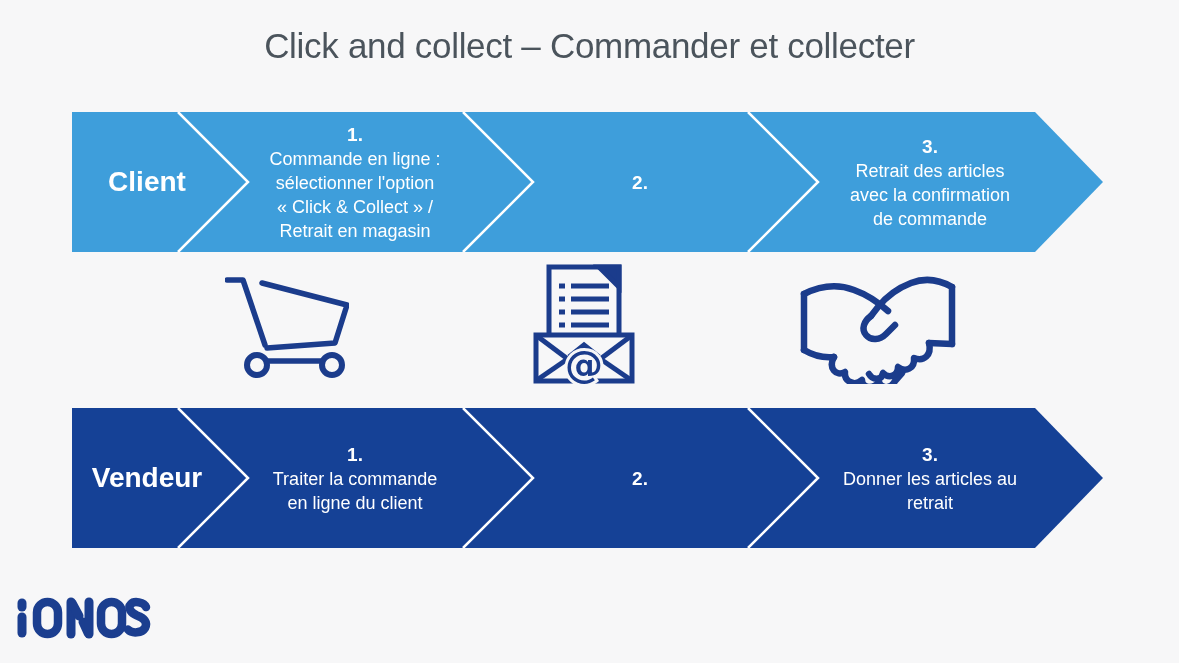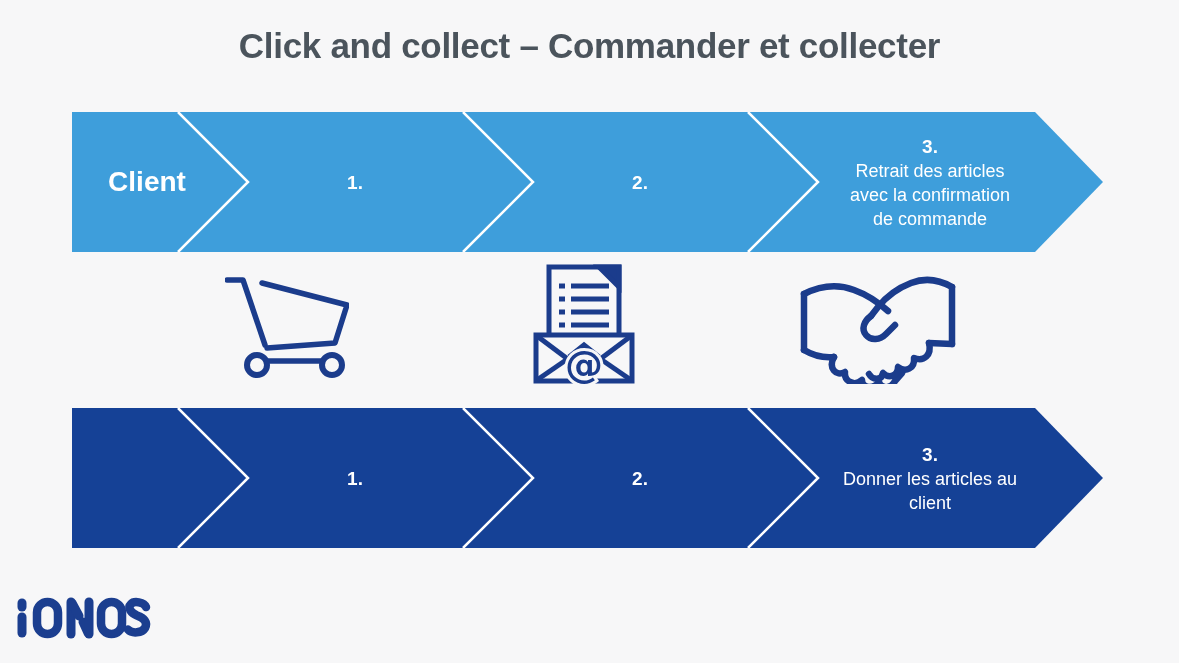--- a/index.html
+++ b/index.html
@@ -3,21 +3,21 @@
 <meta charset="utf-8">
 <style>
   html,body { margin:0; padding:0; }
   .canvas {
     position:relative; width:1179px; height:663px;
     background:#F7F7F8; overflow:hidden;
     font-family:"Liberation Sans", sans-serif;
   }
   .title {
     position:absolute; top:26px; left:0; width:100%;
-    text-align:center; font-size:35px; font-weight:bold;
+    text-align:center; font-size:35px; font-weight:normal;
     color:#4B545C; letter-spacing:-0.3px;
   }
   .band { position:absolute; left:72px; width:1031px; height:140px; }
   .band svg.band-shape { position:absolute; left:0; top:0; }
   .band-client { top:112px; }
   .band-vendor { top:408px; }
   .band-label {
     position:absolute; left:0; top:0; width:150px; height:140px;
     display:flex; align-items:center; justify-content:center;
     color:#FFFFFF; font-weight:bold; font-size:28px;
@@ -48,20 +48,24 @@
       <path d="M0 0 H963 L1031 70 L963 140 H0 Z" fill="#3E9EDB"></path>
       <g fill="none" stroke="#FFFFFF" stroke-width="2.5">
         <path d="M106 0 L176 70 L106 140"></path>
         <path d="M391 0 L461 70 L391 140"></path>
         <path d="M676 0 L746 70 L676 140"></path>
       </g>
     </svg>
     <div class="band-label">Client</div>
     <div class="step s1">
       <div class="num">1.</div>
+      <div class="desc">Commande en ligne :
+sélectionner l'option
+« Click &amp; Collect » /
+Retrait en magasin</div>
     </div>
     <div class="step s2">
       <div class="num">2.</div>
     </div>
     <div class="step s3">
       <div class="num">3.</div>
       <div class="desc">Retrait des articles
 avec la confirmation
 de commande</div>
     </div>
@@ -122,30 +126,33 @@
 
   <div class="band band-vendor">
     <svg class="band-shape" width="1031" height="140" viewBox="0 0 1031 140">
       <path d="M0 0 H963 L1031 70 L963 140 H0 Z" fill="#154196"></path>
       <g fill="none" stroke="#FFFFFF" stroke-width="2.5">
         <path d="M106 0 L176 70 L106 140"></path>
         <path d="M391 0 L461 70 L391 140"></path>
         <path d="M676 0 L746 70 L676 140"></path>
       </g>
     </svg>
+    <div class="band-label">Vendeur</div>
     <div class="step s1">
       <div class="num">1.</div>
+      <div class="desc">Traiter la commande
+en ligne du client</div>
     </div>
     <div class="step s2">
       <div class="num">2.</div>
     </div>
     <div class="step s3">
       <div class="num">3.</div>
       <div class="desc">Donner les articles au
-client</div>
+retrait</div>
     </div>
   </div>
 
   <svg class="logo" width="140" height="44" viewBox="0 0 140 44" aria-label="IONOS">
     <g fill="none" stroke="#1B3E8F" stroke-width="9" stroke-linecap="round">
 
       <path d="M7 7 L7 11"></path>
       <path d="M7 21 L7 37"></path>
 
       <rect x="22" y="6" width="21" height="32" rx="10.5" stroke-width="8.5"></rect>

